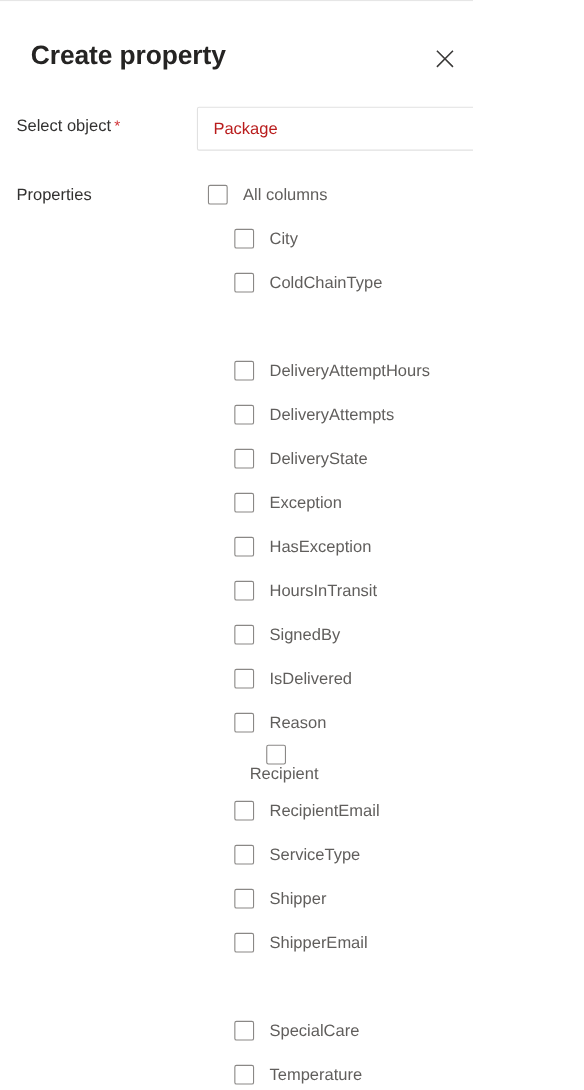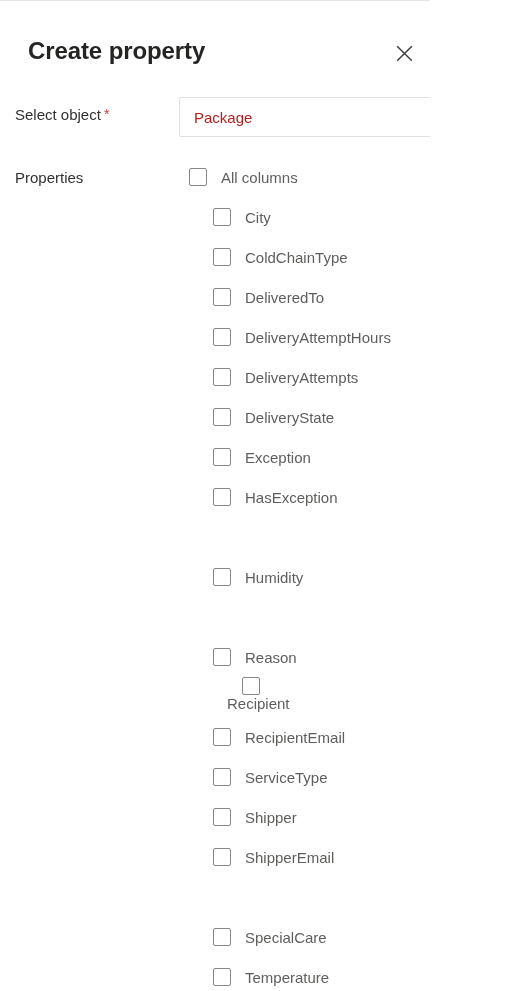--- a/index.html
+++ b/index.html
@@ -208,47 +208,51 @@
           <span class="cb-label">All columns</span>
         </div>
         <div class="cb-row child" style="top: 40px;">
           <span class="cb-box"></span>
           <span class="cb-label">City</span>
         </div>
         <div class="cb-row child" style="top: 80px;">
           <span class="cb-box"></span>
           <span class="cb-label">ColdChainType</span>
         </div>
-        <div class="cb-row child" style="top: 120px;">
-          <span class="cb-box"></span>
-          <span class="cb-label">DeliveredTo</span>
-        </div>
         <div class="cb-row child" style="top: 160px;">
           <span class="cb-box"></span>
           <span class="cb-label">DeliveryAttemptHours</span>
         </div>
         <div class="cb-row child" style="top: 200px;">
           <span class="cb-box"></span>
           <span class="cb-label">DeliveryAttempts</span>
         </div>
         <div class="cb-row child" style="top: 240px;">
           <span class="cb-box"></span>
           <span class="cb-label">DeliveryState</span>
         </div>
         <div class="cb-row child" style="top: 280px;">
           <span class="cb-box"></span>
           <span class="cb-label">Exception</span>
         </div>
         <div class="cb-row child" style="top: 320px;">
           <span class="cb-box"></span>
           <span class="cb-label">HasException</span>
         </div>
+        <div class="cb-row child" style="top: 360px;">
+          <span class="cb-box"></span>
+          <span class="cb-label">HoursInTransit</span>
+        </div>
         <div class="cb-row child" style="top: 400px;">
           <span class="cb-box"></span>
-          <span class="cb-label">Humidity</span>
+          <span class="cb-label">SignedBy</span>
+        </div>
+        <div class="cb-row child" style="top: 440px;">
+          <span class="cb-box"></span>
+          <span class="cb-label">IsDelivered</span>
         </div>
         <div class="cb-row child" style="top: 480px;">
           <span class="cb-box"></span>
           <span class="cb-label">Reason</span>
         </div>
         <div class="cb-row child" style="top: 520px; flex-direction: column;">
           <span class="cb-box"></span>
           <span class="cb-label">Recipient</span>
         </div>
         <div class="cb-row child" style="top: 560px;">

